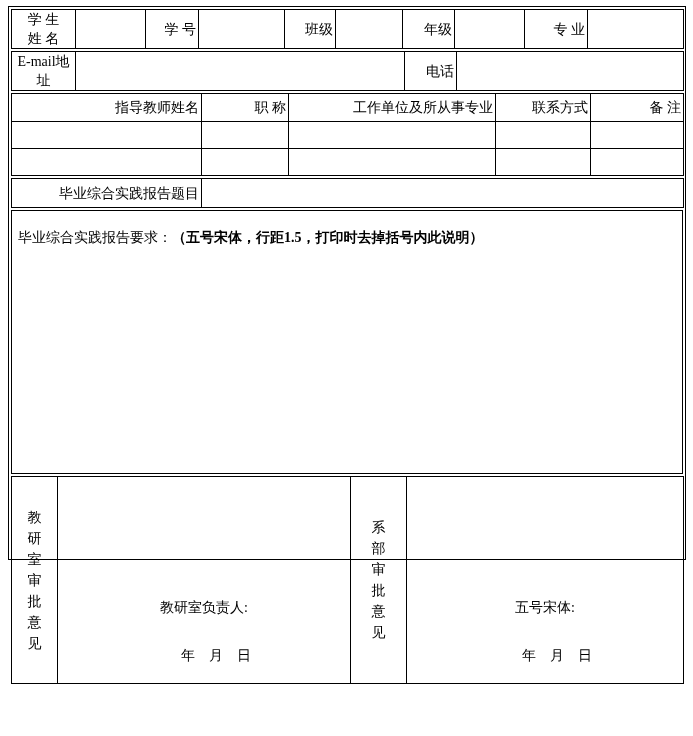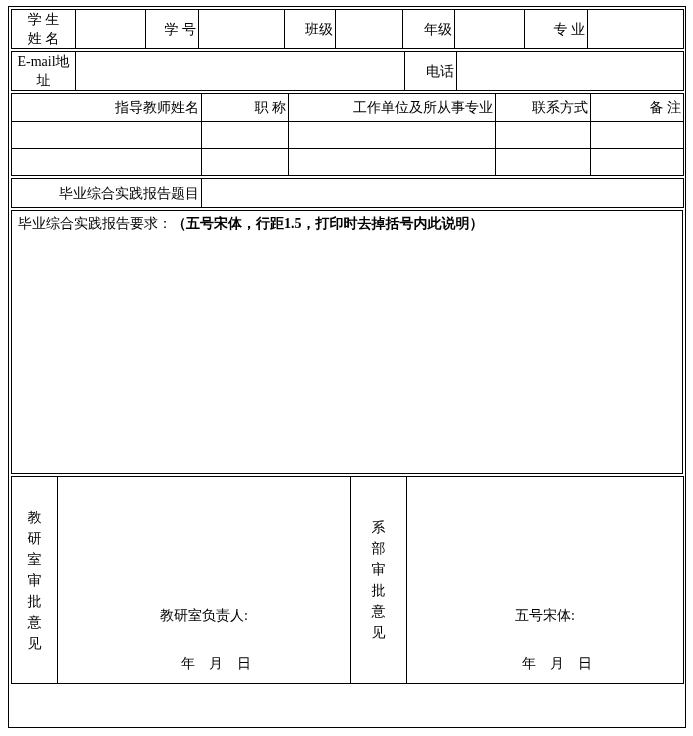--- a/index.html
+++ b/index.html
@@ -6,21 +6,21 @@
   html, body {
     margin: 0; padding: 0;
     width: 693px; height: 736px;
     background: #ffffff;
     color: #000000;
     font-family: "Liberation Serif", serif;
   }
   .form-wrap {
     position: absolute;
     left: 8px; top: 6px;
-    width: 678px; height: 722px;
+    width: 678px; height: 554px;
     border: 1px solid #000;
     padding: 2px;
   }
   table.t {
     width: 100%;
     border-collapse: collapse;
     table-layout: fixed;
     margin: 0 0 2px 0;
   }
   table.t:last-child { margin-bottom: 0; }
@@ -30,30 +30,30 @@
     padding: 0 2px;
     text-align: center;
     vertical-align: middle;
     overflow: hidden;
   }
   .pre { white-space: pre-line; line-height: 19px; }
   .lbl { line-height: 19px; text-align: right; }
   .req-cell {
     text-align: left;
     vertical-align: top;
-    padding: 4px 6px;
+    padding: 18px 6px;
   }
   .req-note { font-weight: bold; }
   .vlbl {
     white-space: pre-line;
     line-height: 21px;
     font-size: 14px;
     padding: 0;
   }
-  .sign-cell { vertical-align: bottom; padding-bottom: 10px; }
+  .sign-cell { vertical-align: bottom; padding-bottom: 18px; }
   .sign-line { margin-bottom: 30px; }
   .date-line { padding-left: 24px; }
 </style>
 </head>
 <body>
 
 <div class="form-wrap">
 
   <table class="t" style="height:40px">
     <colgroup>

